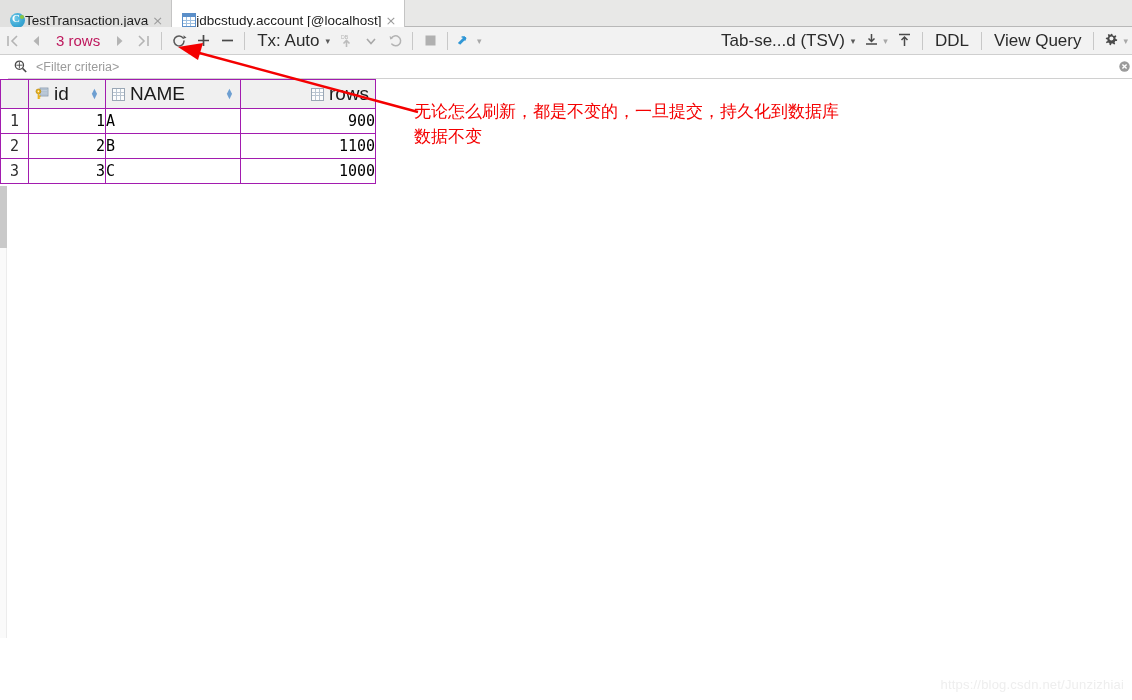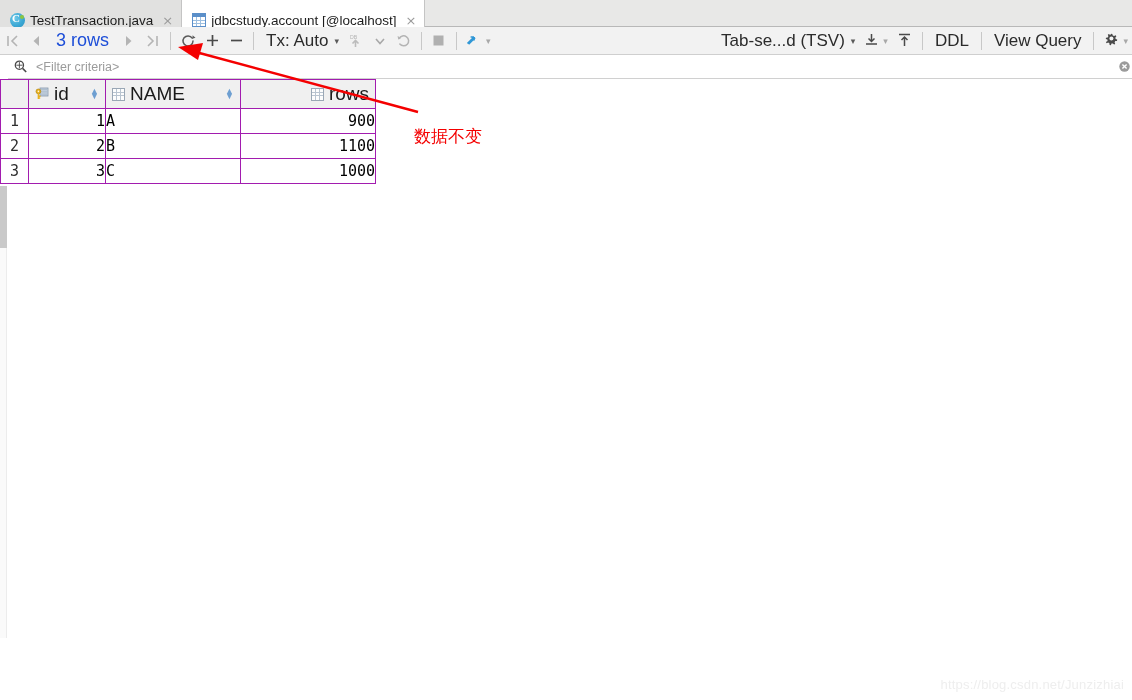--- a/index.html
+++ b/index.html
@@ -12,21 +12,21 @@
   #app { position: relative; width: 1132px; height: 700px; background: #ffffff; }
 
   
   .tabbar {
     position: absolute; left: 0; top: 0; width: 1132px; height: 27px;
     background: #e8e8e7;
     border-bottom: 1px solid #b8b8b8;
     display: flex; align-items: stretch;
   }
   .tab {
-    display: flex; align-items: center; gap: 5px;
+    display: flex; align-items: center; 
     padding: 0 8px 0 10px;
     height: 40px;
     font-size: 13.5px; color: #1d1d1d;
     border-right: 1px solid #c4c4c4;
     background: #e1e1e0;
     cursor: default; white-space: nowrap;
   }
   .tab.active { background: #ffffff; }
   .tab .tab-label { line-height: 27px; }
   .tab-close {
@@ -79,21 +79,21 @@
   }
   .tb-left { display: flex; align-items: center; height: 28px; }
   .tb-right { display: flex; align-items: center; height: 28px; margin-left: auto; }
   .tb-btn {
     display: flex; align-items: center; justify-content: center;
     height: 28px; min-width: 24px; padding: 0 4px;
     color: #3b3b3b; font-size: 13px; cursor: default;
   }
   .tb-btn.disabled { color: #b4b4b4; }
   .tb-sep { width: 1px; height: 18px; background: #c8c8c8; margin: 0 5px; }
-  .rows-label { font-size: 18px; color: #1d4ed8; padding: 0 8px; }
+  .rows-label { font-size: 15px; color: #be185d; padding: 0 8px; }
   .tb-text { font-size: 17px; color: #2b2b2b; padding: 0 3px; }
   .caret { font-size: 9px; color: #5a5a5a; margin-left: 3px; }
   .caret.grey { color: #a8a8a8; }
   svg { display: block; }
 
   
   .filterbar {
     position: absolute; left: 8px; top: 55px; width: 1132px; height: 24px;
     background: #ffffff;
     border-bottom: 1px solid #d0d0d0;
@@ -402,16 +402,17 @@
   </table>
 
   <div class="left-rail"></div>
   <div class="left-strip"></div>
 
   <svg class="arrow-layer">
     <line x1="418" y1="112" x2="192" y2="51" stroke="#f40000" stroke-width="2.4"></line>
     <polygon points="178,47 203,43 198,60" fill="#f40000"></polygon>
   </svg>
 
+  <div class="annot" style="left:414px; top:99px;">无论怎么刷新，都是不变的，一旦提交，持久化到数据库</div>
   <div class="annot" style="left:414px; top:124px;">数据不变</div>
 
   <div class="watermark">https://blog.csdn.net/Junzizhiai</div>
 </div>
 
 </body></html>

